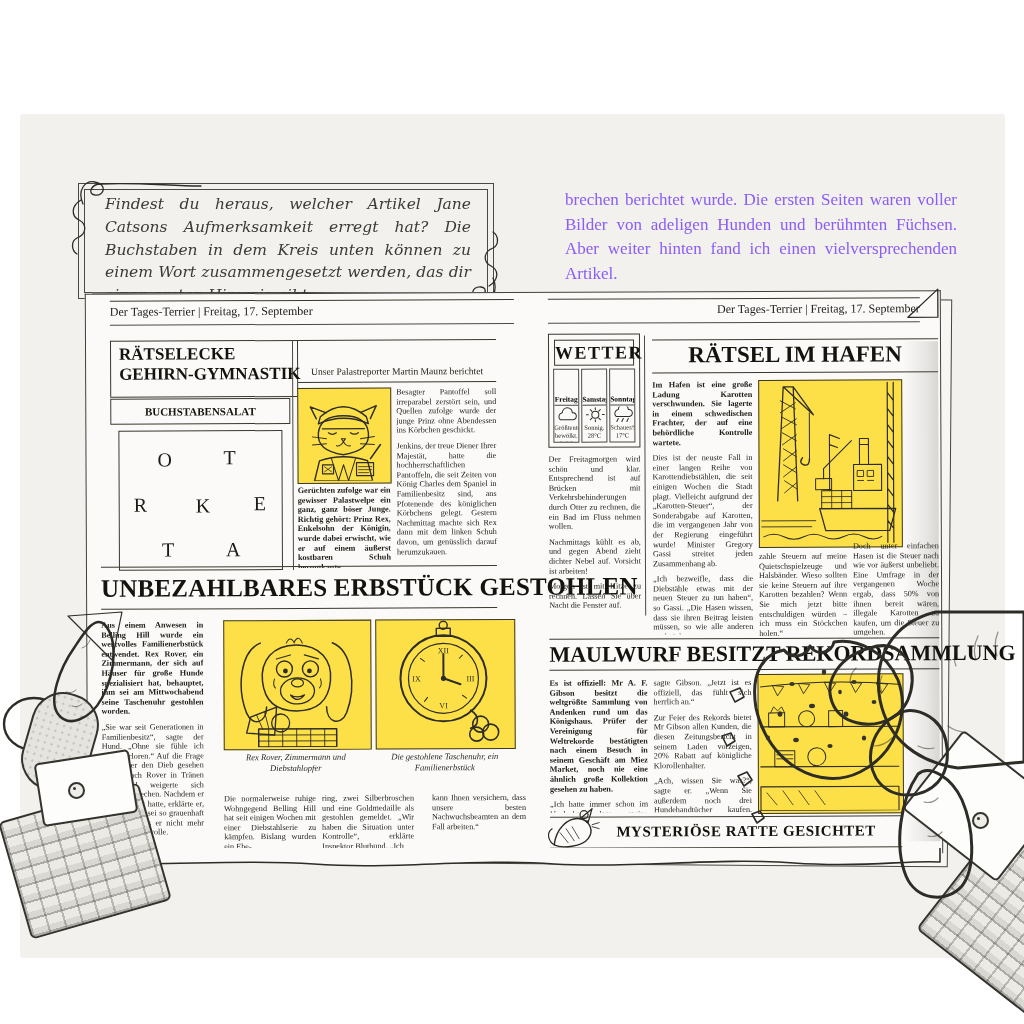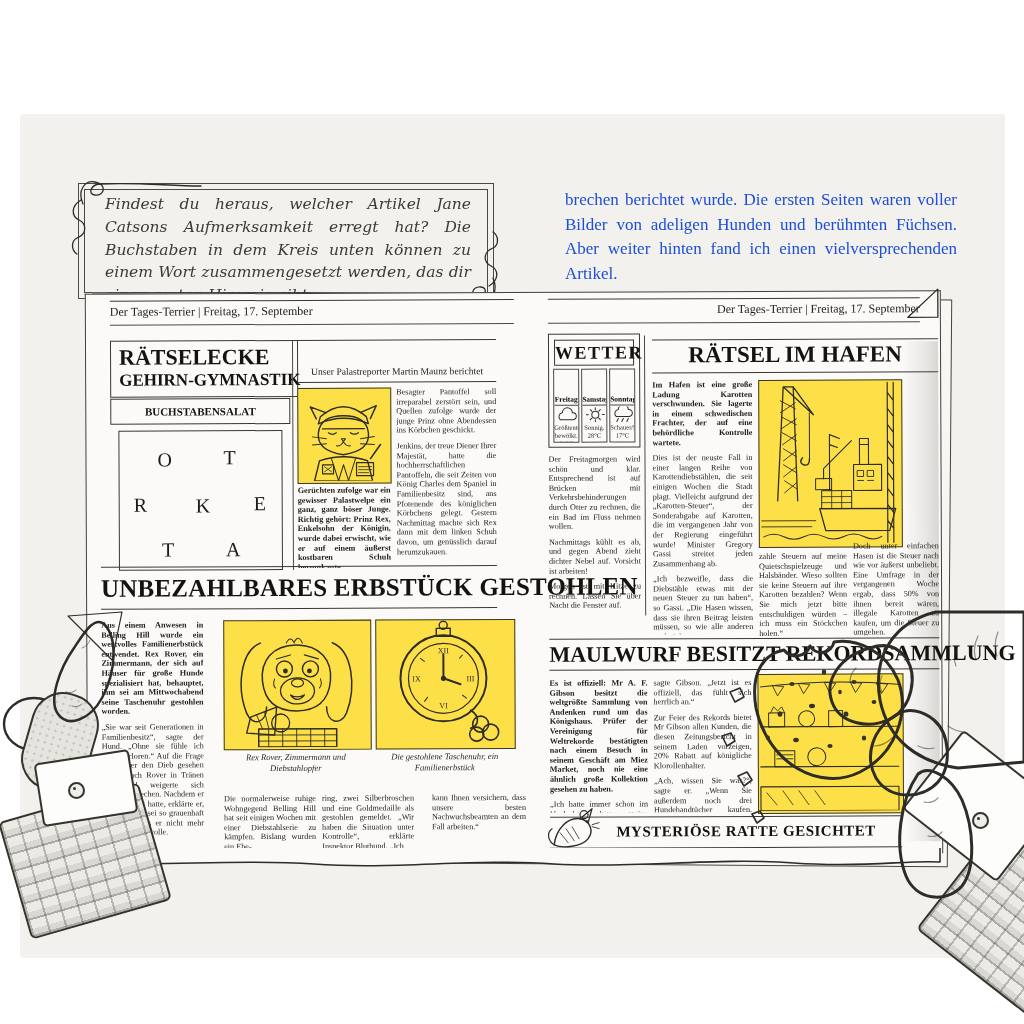--- a/index.html
+++ b/index.html
@@ -5,21 +5,21 @@
   html,body{margin:0;padding:0;width:1024px;height:1024px;background:#fff;overflow:hidden;}
   .abs{position:absolute;}
   #sheet{left:20px;top:114px;width:985px;height:844px;background:#f2f1ee;border-radius:3px;}
   
   #instr{left:78px;top:183px;width:414px;height:114px;border:1.6px solid #4a4944;background:transparent;}
   #instr .inner{position:absolute;left:5px;top:5px;right:5px;bottom:5px;border:1px solid #4a4944;}
   #instr .txt{position:absolute;left:26px;top:9px;width:366px;
     font:italic 15.5px/1.47 "DejaVu Serif","Liberation Serif",serif;color:#3b3a35;text-align:justify;}
   
   #narr{left:565px;top:188px;width:392px;height:100px;
-    font:17px/1.45 "Liberation Serif",serif;color:#1d4ed8;text-align:justify;}
+    font:17px/1.45 "Liberation Serif",serif;color:#8b5cf6;text-align:justify;}
   
   #npback{left:90px;top:296px;width:858px;height:566px;background:#f7f6f3;border:1.5px solid #45443e;transform:rotate(.45deg);}
   #np{left:86px;top:292px;width:854px;height:562px;background:#fbfaf8;border:1.6px solid #403f39;border-bottom:none;transform:rotate(-.25deg);}
   .rule{border-top:1.4px solid #39382f;height:0;}
   .thinrule{border-top:1px solid #4a4943;height:0;}
   .frame{border:1.2px solid #39382f;background:#fde047;}
   .col{font:8.2px/1.17 "Liberation Serif",serif;text-align:justify;color:#22211b;overflow:hidden;}
   .col p{margin:0 0 6px 0;}
   .lead{font-weight:bold;}
   .cap{font:italic 8.6px/1.25 "Liberation Serif",serif;color:#2a2923;text-align:center;}
@@ -76,21 +76,21 @@
 
   <div class="abs rule" style="left:24px;top:6px;width:404px"></div>
   <div class="abs mast" style="left:24px;top:10px;width:404px">Der Tages-Terrier | Freitag, 17. September</div>
   <div class="abs thinrule" style="left:24px;top:30px;width:404px"></div>
 
   <div class="abs rule" style="left:462px;top:6px;width:372px"></div>
   <div class="abs mast" style="left:462px;top:10px;width:372px;text-align:right">Der Tages-Terrier | Freitag, 17. September</div>
   <div class="abs thinrule" style="left:462px;top:30px;width:372px"></div>
 
   <div class="abs boxbd" style="left:24px;top:46px;width:178px;height:52px;padding:3px 0 0 8px">
-    <div class="hl" style="font-size:22px;text-align:left">RÄTSELECKE</div>
+    <div class="hl" style="font-size:17px;text-align:left">RÄTSELECKE</div>
     <div class="hl" style="font-size:17px;text-align:left">GEHIRN-GYMNASTIK</div>
   </div>
   <div class="abs boxbd" style="left:24px;top:104px;width:178px;height:24px">
     <div class="hl" style="font-size:11px;line-height:24px">BUCHSTABENSALAT</div>
   </div>
   <div class="abs boxbd" style="left:32px;top:136px;width:162px;height:138px;font:20px/1 'Liberation Serif',serif;color:#1b1a15">
     <span class="abs" style="left:38px;top:18px">O</span>
     <span class="abs" style="left:104px;top:16px">T</span>
     <span class="abs" style="left:14px;top:63px">R</span>
     <span class="abs" style="left:76px;top:64px">K</span>

